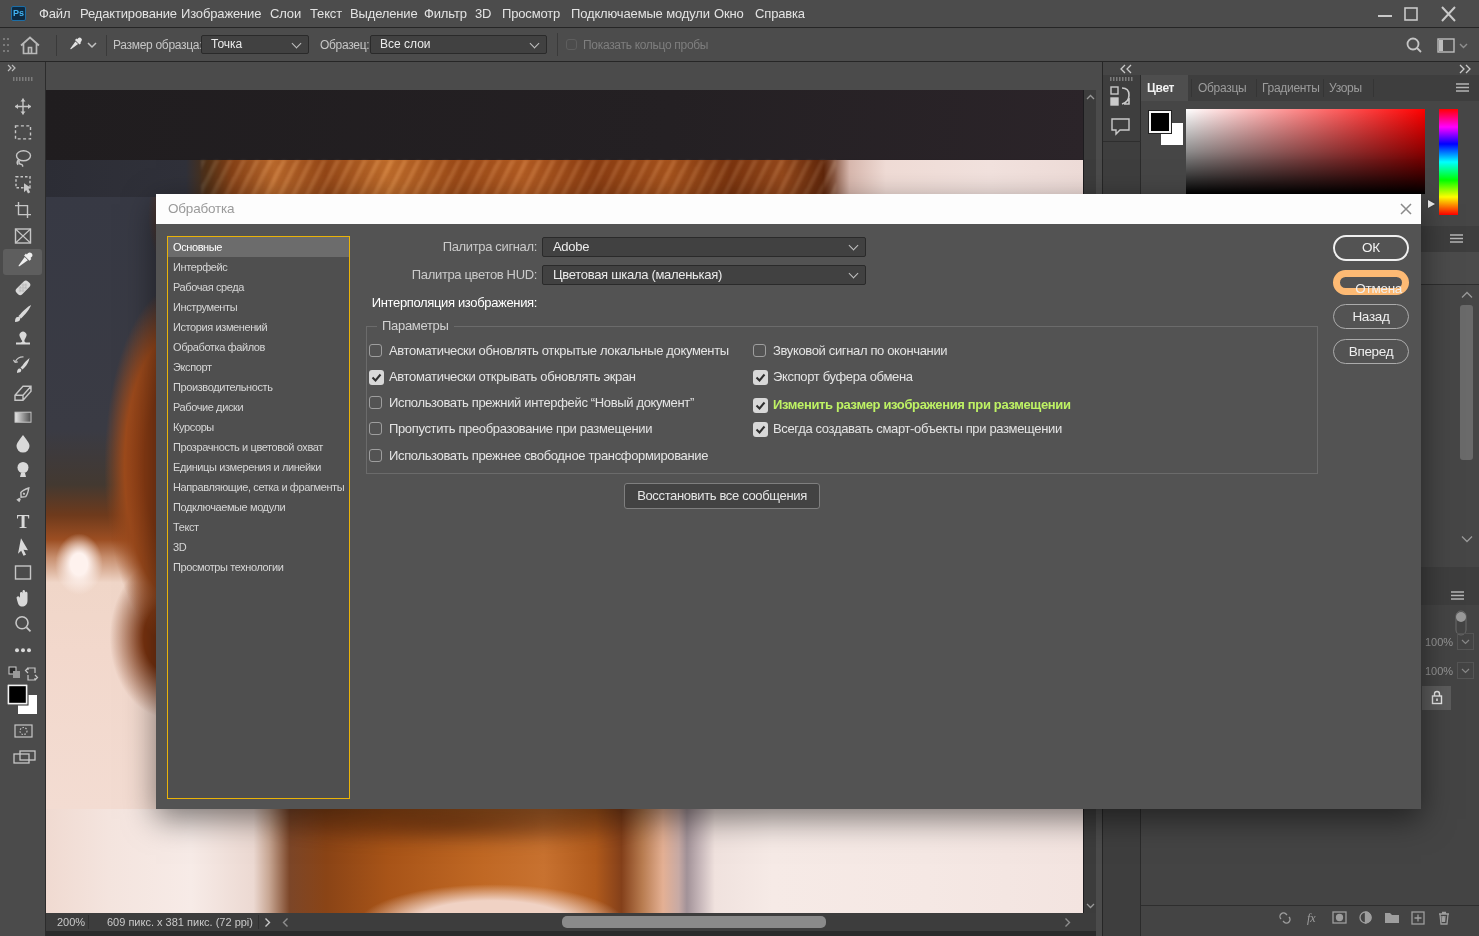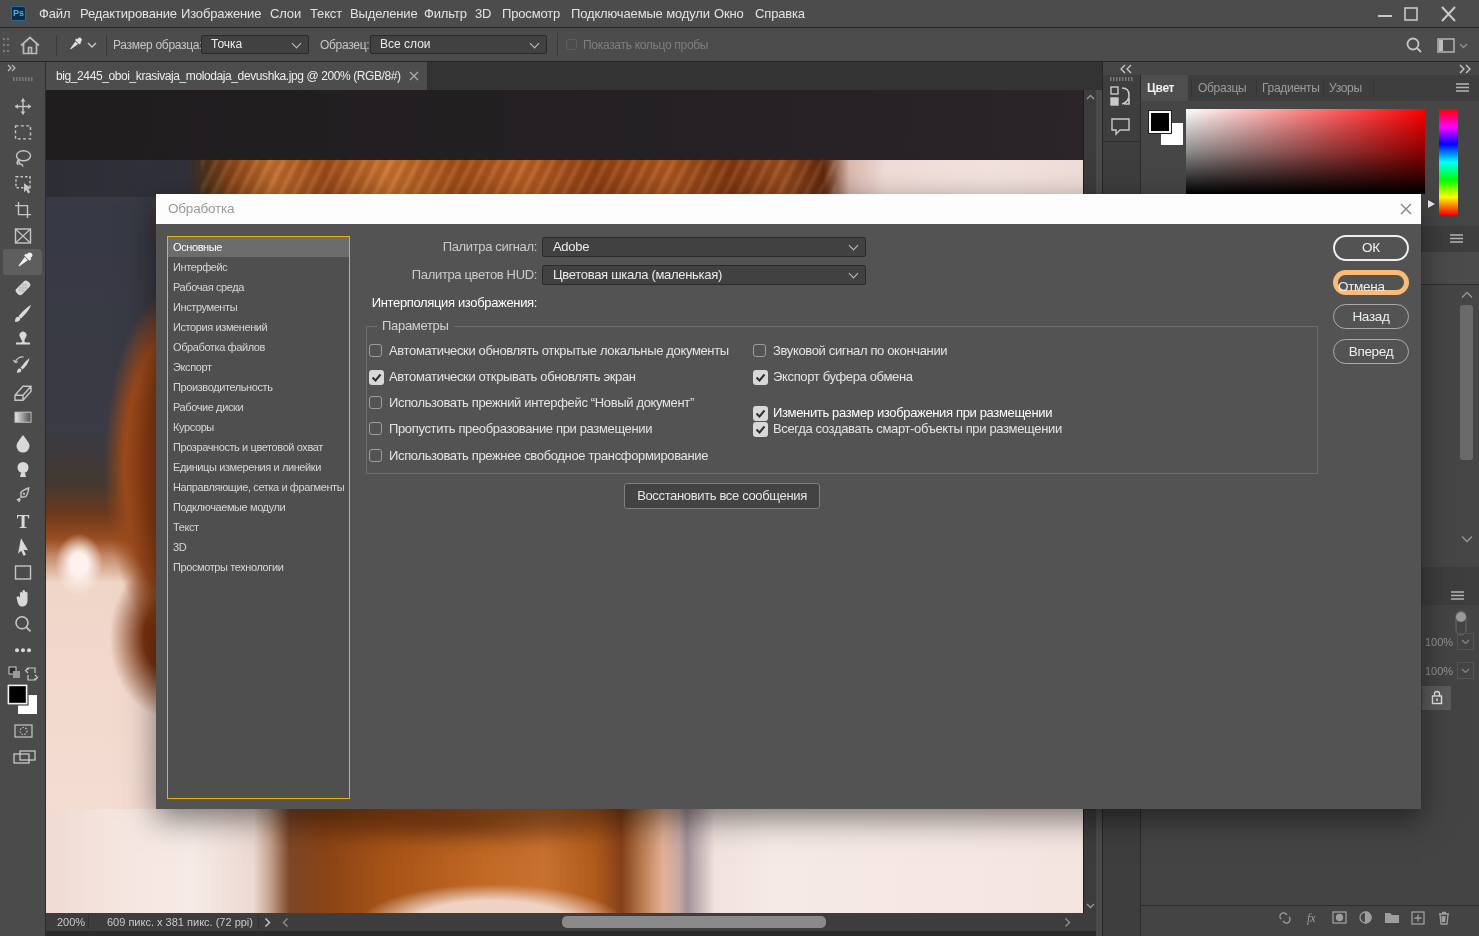--- a/index.html
+++ b/index.html
@@ -253,27 +253,20 @@
     </g>
     <defs>
           <linearGradient id="tgrad" x1="0" y1="0" x2="1" y2="0">
             <stop offset="0" stop-color="#e8e8e8"></stop>
             <stop offset="1" stop-color="#4b4b4b"></stop>
           </linearGradient>
         </defs>
   </svg>
 </div>
 
-<div class="abs" id="tabbar">
-  <div id="doctab">big_2445_oboi_krasivaja_molodaja_devushka.jpg @ 200% (RGB/8#)
-    <svg style="position:absolute;right:8px;top:9px" width="10" height="10">
-          <path d="M1 1 L9 9 M9 1 L1 9" stroke="#a9a9a9" stroke-width="1.4"></path>
-        </svg>
-  </div>
-</div>
 
 <div class="abs" id="canvas">
   <div id="ph-top"></div>
   <div id="ph-hair"></div>
   <div id="ph-hair-streaks"></div>
   <div id="ph-left"></div>
   <div id="ph-bot"></div>
   <div id="ph-bot-shade"></div>
   <div id="vscroll">
     <div id="vthumb"></div>
@@ -467,29 +460,29 @@
         <div style="position: absolute; left: 213px; top: 173px; height: 20px; line-height: 20px; font-size: 13px; letter-spacing: -0.35px; color: rgb(228, 228, 228); white-space: nowrap;"><span style="position: absolute; left: 0px; top: 3px; width: 15px; height: 15px; background: rgb(216, 216, 216); border-radius: 3px;"><svg width="15" height="15">
               <path d="M3.5 7.5 l3 3 l5 -6" stroke="#2e2e2e" stroke-width="2" fill="none"></path>
             </svg></span><span style="margin-left: 20px;">Автоматически открывать обновлять экран</span></div>
         <div style="position: absolute; left: 213px; top: 199px; height: 20px; line-height: 20px; font-size: 13px; letter-spacing: -0.35px; color: rgb(228, 228, 228); white-space: nowrap;"><span style="position: absolute; left: 0px; top: 3px; width: 13px; height: 13px; border: 1.5px solid rgb(158, 158, 158); border-radius: 3px;"></span><span style="margin-left: 20px;">Использовать прежний интерфейс “Новый документ”</span></div>
         <div style="position: absolute; left: 213px; top: 225px; height: 20px; line-height: 20px; font-size: 13px; letter-spacing: -0.35px; color: rgb(228, 228, 228); white-space: nowrap;"><span style="position: absolute; left: 0px; top: 3px; width: 13px; height: 13px; border: 1.5px solid rgb(158, 158, 158); border-radius: 3px;"></span><span style="margin-left: 20px;">Пропустить преобразование при размещении</span></div>
         <div style="position: absolute; left: 213px; top: 252px; height: 20px; line-height: 20px; font-size: 13px; letter-spacing: -0.35px; color: rgb(228, 228, 228); white-space: nowrap;"><span style="position: absolute; left: 0px; top: 3px; width: 13px; height: 13px; border: 1.5px solid rgb(158, 158, 158); border-radius: 3px;"></span><span style="margin-left: 20px;">Использовать прежнее свободное трансформирование</span></div>
         <div style="position: absolute; left: 597px; top: 147px; height: 20px; line-height: 20px; font-size: 13px; letter-spacing: -0.35px; color: rgb(228, 228, 228); white-space: nowrap;"><span style="position: absolute; left: 0px; top: 3px; width: 13px; height: 13px; border: 1.5px solid rgb(158, 158, 158); border-radius: 3px;"></span><span style="margin-left: 20px;">Звуковой сигнал по окончании</span></div>
         <div style="position: absolute; left: 597px; top: 173px; height: 20px; line-height: 20px; font-size: 13px; letter-spacing: -0.35px; color: rgb(228, 228, 228); white-space: nowrap;"><span style="position: absolute; left: 0px; top: 3px; width: 15px; height: 15px; background: rgb(216, 216, 216); border-radius: 3px;"><svg width="15" height="15">
               <path d="M3.5 7.5 l3 3 l5 -6" stroke="#2e2e2e" stroke-width="2" fill="none"></path>
             </svg></span><span style="margin-left: 20px;">Экспорт буфера обмена</span></div>
-        <div style="position: absolute; left: 597px; top: 209px; height: 20px; line-height: 20px; font-size: 13px; letter-spacing: -0.35px; color: #ffffff; white-space: nowrap;"><span style="position: absolute; left: 0px; top: 3px; width: 15px; height: 15px; background: rgb(216, 216, 216); border-radius: 3px;"><svg width="15" height="15">
+        <div style="position: absolute; left: 597px; top: 201px; height: 20px; line-height: 20px; font-size: 13px; letter-spacing: -0.35px; color: #bef264; white-space: nowrap; font-weight: bold;"><span style="position: absolute; left: 0px; top: 3px; width: 15px; height: 15px; background: rgb(216, 216, 216); border-radius: 3px;"><svg width="15" height="15">
               <path d="M3.5 7.5 l3 3 l5 -6" stroke="#2e2e2e" stroke-width="2" fill="none"></path>
             </svg></span><span style="margin-left: 20px;">Изменить размер изображения при размещении</span></div>
         <div style="position: absolute; left: 597px; top: 225px; height: 20px; line-height: 20px; font-size: 13px; letter-spacing: -0.35px; color: rgb(228, 228, 228); white-space: nowrap;"><span style="position: absolute; left: 0px; top: 3px; width: 15px; height: 15px; background: rgb(216, 216, 216); border-radius: 3px;"><svg width="15" height="15">
               <path d="M3.5 7.5 l3 3 l5 -6" stroke="#2e2e2e" stroke-width="2" fill="none"></path>
             </svg></span><span style="margin-left: 20px;">Всегда создавать смарт-объекты при размещении</span></div>
       </div>
 
   <div class="abs" style="left:468px;top:289px;width:196px;height:26px;background:#434343;border:1px solid #7f7f7f;border-radius:3px;text-align:center;line-height:24px;font-size:13px;letter-spacing:-0.35px;color:#e6e6e6">Восстановить все сообщения</div>
 
   <div class="abs" style="left:1177px;top:41px;width:76px;height:26px;border:2px solid #f0f0f0;border-radius:14px;text-align:center;line-height:22px;font-size:13.5px;letter-spacing:-0.3px;color:#f2f2f2">ОК</div>
-  <div class="abs" style="left:1177px;top:76px;width:76px;height:25px;border:5px solid #fdba74;border-radius:13px;text-align:left;line-height:23px;font-size:13.5px;letter-spacing:-0.3px;color:#efefef">Отмена</div>
+  <div class="abs" style="left:1177px;top:76px;width:76px;height:25px;border:7px solid #fdba74;border-radius:13px;text-align:right;line-height:23px;font-size:13.5px;letter-spacing:-0.3px;color:#efefef">Отмена</div>
   <div class="abs" style="left:1177px;top:110px;width:76px;height:25px;border:1px solid #ababab;border-radius:13px;text-align:center;line-height:23px;font-size:13.5px;letter-spacing:-0.3px;color:#efefef">Назад</div>
   <div class="abs" style="left:1177px;top:145px;width:76px;height:25px;border:1px solid #ababab;border-radius:13px;text-align:center;line-height:23px;font-size:13.5px;letter-spacing:-0.3px;color:#efefef">Вперед</div>
 </div>
 
 </div>
 
 </body></html>

